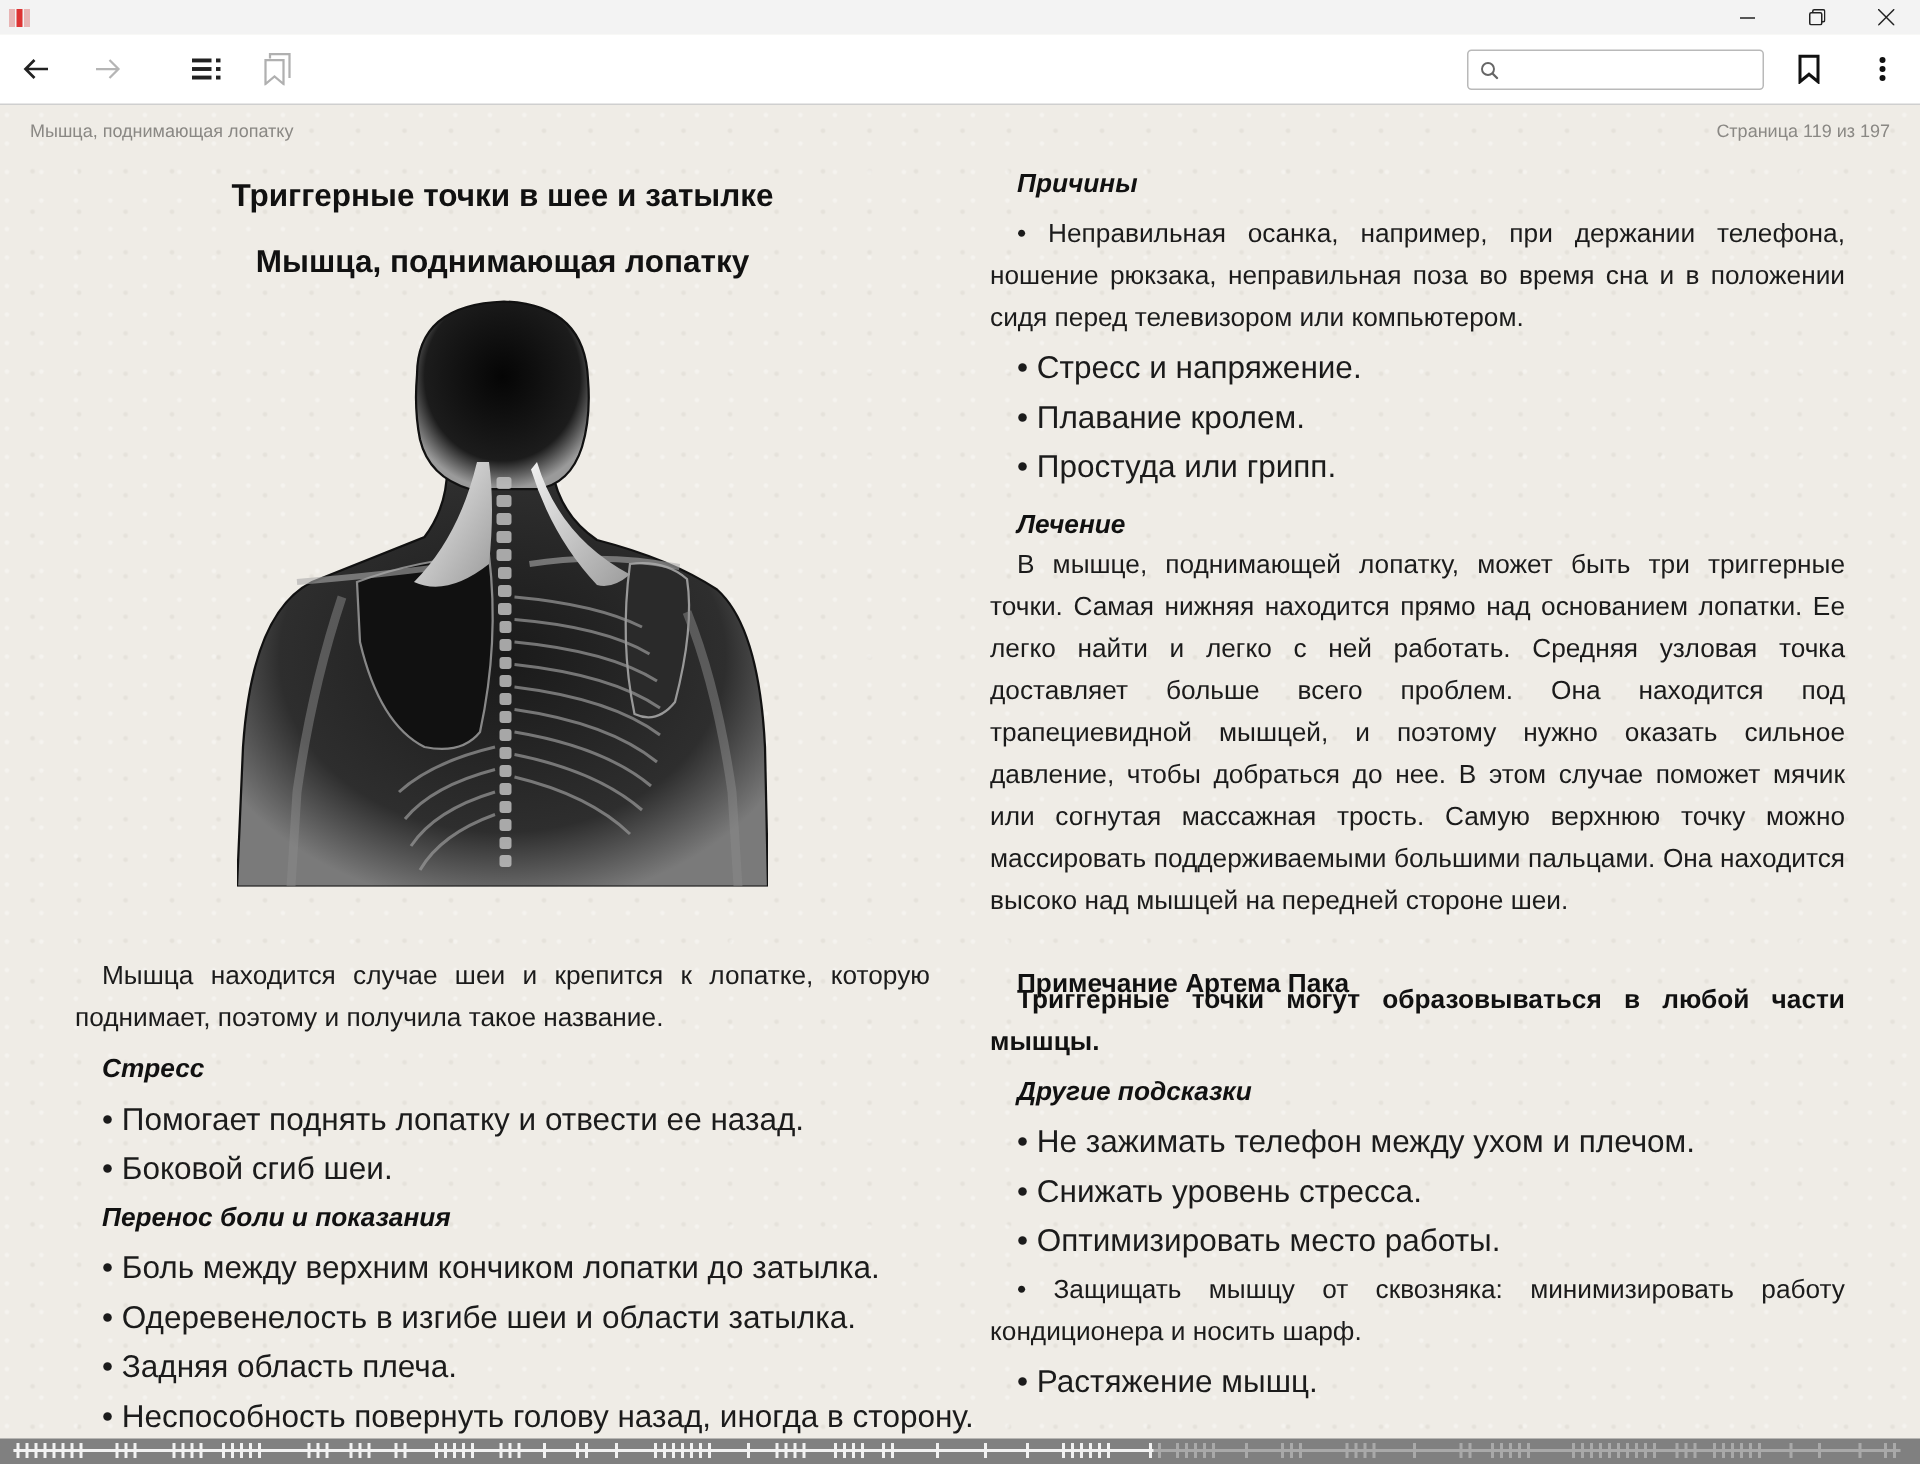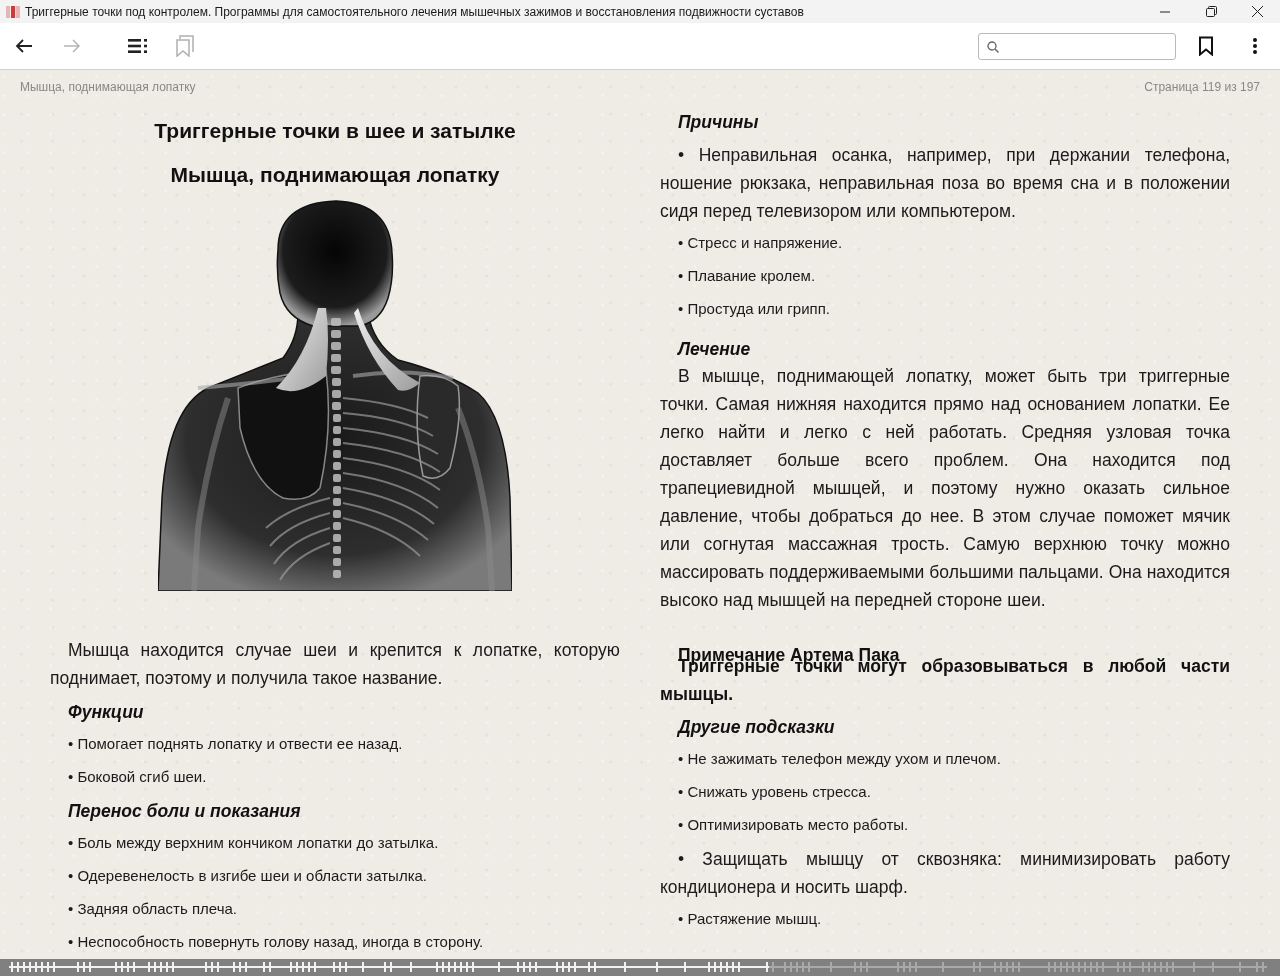--- a/index.html
+++ b/index.html
@@ -36,39 +36,38 @@
 
   .col-left { position: absolute; left: 50px; top: 0; width: 570px; }
   .col-right { position: absolute; left: 660px; top: 0; width: 570px; }
 
   .h1 { position: absolute; left: 0; width: 570px; text-align: center; font-weight: bold; font-size: 21px; color: #111; }
   .figure { position: absolute; left: 108px; top: 127px; width: 354px; height: 393px; }
 
   .p { position: absolute; left: 0; width: 570px; font-size: 17.5px; line-height: 28px; color: #1b1b1b; text-align: justify; text-indent: 18px; }
   .sub { position: absolute; left: 18px; font-size: 17.5px; font-style: italic; font-weight: bold; color: #111; }
   .sub.plain { font-weight: bold; font-style: normal; }
-  .bullet { position: absolute; left: 18px; font-size: 15px; color: #1b1b1b; white-space: nowrap; }
+  .bullet { position: absolute; left: 18px; font-size: 21px; color: #1b1b1b; white-space: nowrap; }
   .boldp { font-weight: bold; color: #111; }
 
   
   .progress { position: absolute; left: 0; top: 959px; width: 1280px; height: 17px; background: #808080; }
   .progress-track { position: absolute; left: 9px; top: 7px; width: 1258px; height: 2px; background: #a9a9a9; }
   .progress-fill { position: absolute; left: 9px; top: 7px; height: 2px; background: #f2f2f2; }
   .tick { position: absolute; top: 3px; width: 2px; height: 10px; }
 </style>
 </head>
 <body>
 
 <div class="titlebar">
   <div class="app-icon">
       <span class="a"></span>
       <span class="b"></span>
       <span class="c"></span>
     </div>
-  <span class="title-text">Триггерные точки под контролем. Программы для самостоятельного лечения мышечных зажимов и восстановления подвижности суставов</span>
   <div class="win-controls">
     <div class="win-btn">
       <svg width="10" height="10">
           <line x1="0" y1="5" x2="10" y2="5" stroke="#222" stroke-width="1"></line>
         </svg>
     </div>
     <div class="win-btn">
       <svg width="11" height="11">
           <rect x="0.5" y="2.5" width="8" height="8" rx="1" fill="none" stroke="#222"></rect>
           <path d="M2.5 2.5 V1.5 Q2.5 0.5 3.5 0.5 H9.5 Q10.5 0.5 10.5 1.5 V7.5 Q10.5 8.5 9.5 8.5 H8.5" fill="none" stroke="#222"></path>
@@ -211,21 +210,21 @@
         <path d="M172 315 Q130 326 112 348"></path>
         <path d="M172 330 Q132 342 116 366"></path>
         <path d="M172 345 Q136 358 122 382"></path>
       </g>
 
       <path d="M300 210 Q320 260 330 330 L334 393" fill="none" stroke="#8a8a8a" stroke-width="6" opacity="0.5"></path>
       <path d="M70 200 Q50 260 40 330 L36 393" fill="none" stroke="#8a8a8a" stroke-width="6" opacity="0.5"></path>
     </svg>
 
     <div class="p" style="top:565px">Мышца находится случае шеи и крепится к лопатке, которую поднимает, поэтому и получила такое название.</div>
-    <div class="sub" style="top:631px">Функции</div>
+    <div class="sub" style="top:631px">Стресс</div>
     <div class="bullet" style="top:664px">• Помогает поднять лопатку и отвести ее назад.</div>
     <div class="bullet" style="top:697px">• Боковой сгиб шеи.</div>
     <div class="sub" style="top:730px">Перенос боли и показания</div>
     <div class="bullet" style="top:763px">• Боль между верхним кончиком лопатки до затылка.</div>
     <div class="bullet" style="top:796px">• Одеревенелость в изгибе шеи и области затылка.</div>
     <div class="bullet" style="top:829px">• Задняя область плеча.</div>
     <div class="bullet" style="top:862px">• Неспособность повернуть голову назад, иногда в сторону.</div>
   </div>
 
   <div class="col-right">

